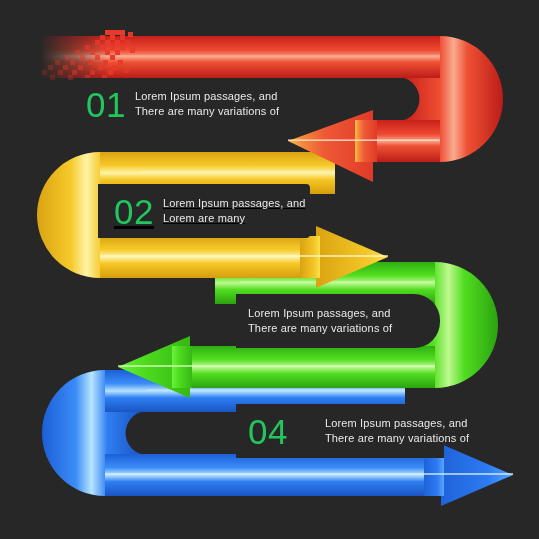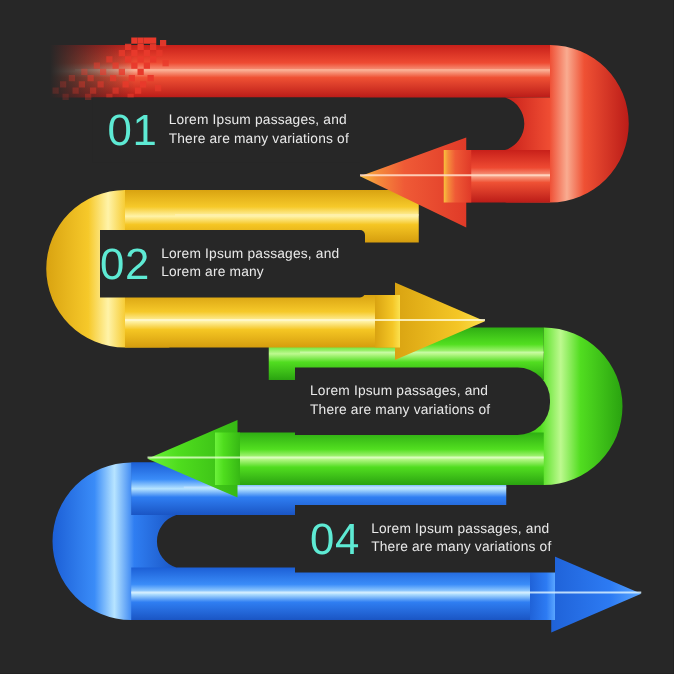--- a/index.html
+++ b/index.html
@@ -26,28 +26,28 @@
   }
   .text-panel {
     position: absolute;
     background: #272727;
     display: flex;
     align-items: center;
     z-index: 30;
     box-sizing: border-box;
   }
   .panel-01 { left: 74px;  top: 78px;  width: 214px; height: 52px; padding-left: 12px; }
-  .panel-02 { left: 80px;  top: 184px; width: 212px; height: 54px; padding-left: 0;
-              border-top-right-radius: 4px; border-bottom-right-radius: 4px; }
+  .panel-02 { left: 98px;  top: 184px; width: 212px; height: 54px; padding-left: 16px;
+              border-top-right-radius: 4px; border-bottom-right-radius: 4px; text-decoration: underline; }
   .panel-03 { left: 236px; top: 294px; width: 204px; height: 54px; padding-left: 12px;
               border-top-right-radius: 26px; border-bottom-right-radius: 26px; }
-  .panel-04 { left: 236px; top: 404px; width: 208px; height: 54px; padding-left: 12px; }
+  .panel-04 { left: 236px; top: 404px; width: 208px; height: 54px; padding-left: 12px; gap: 28px; }
 
   .num {
-    color: #5eead4;
+    color: #22c55e;
     font-size: 35px;
     font-weight: 300;
     letter-spacing: 0.5px;
     line-height: 1;
     margin-right: 9px;
     white-space: nowrap;
   }
   .lines {
     display: flex;
     flex-direction: column;

